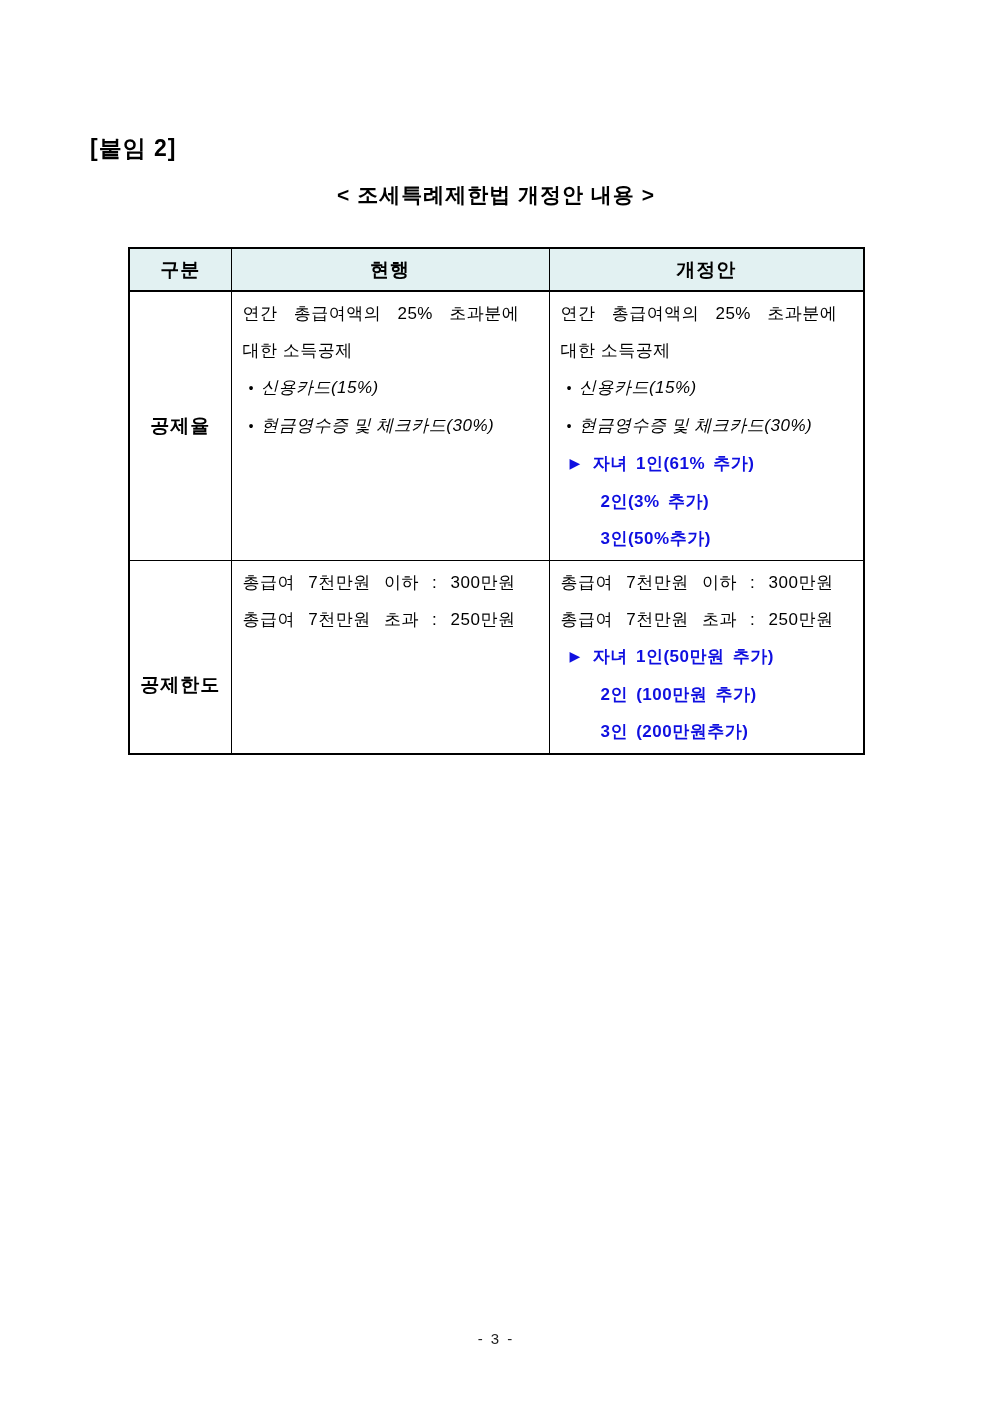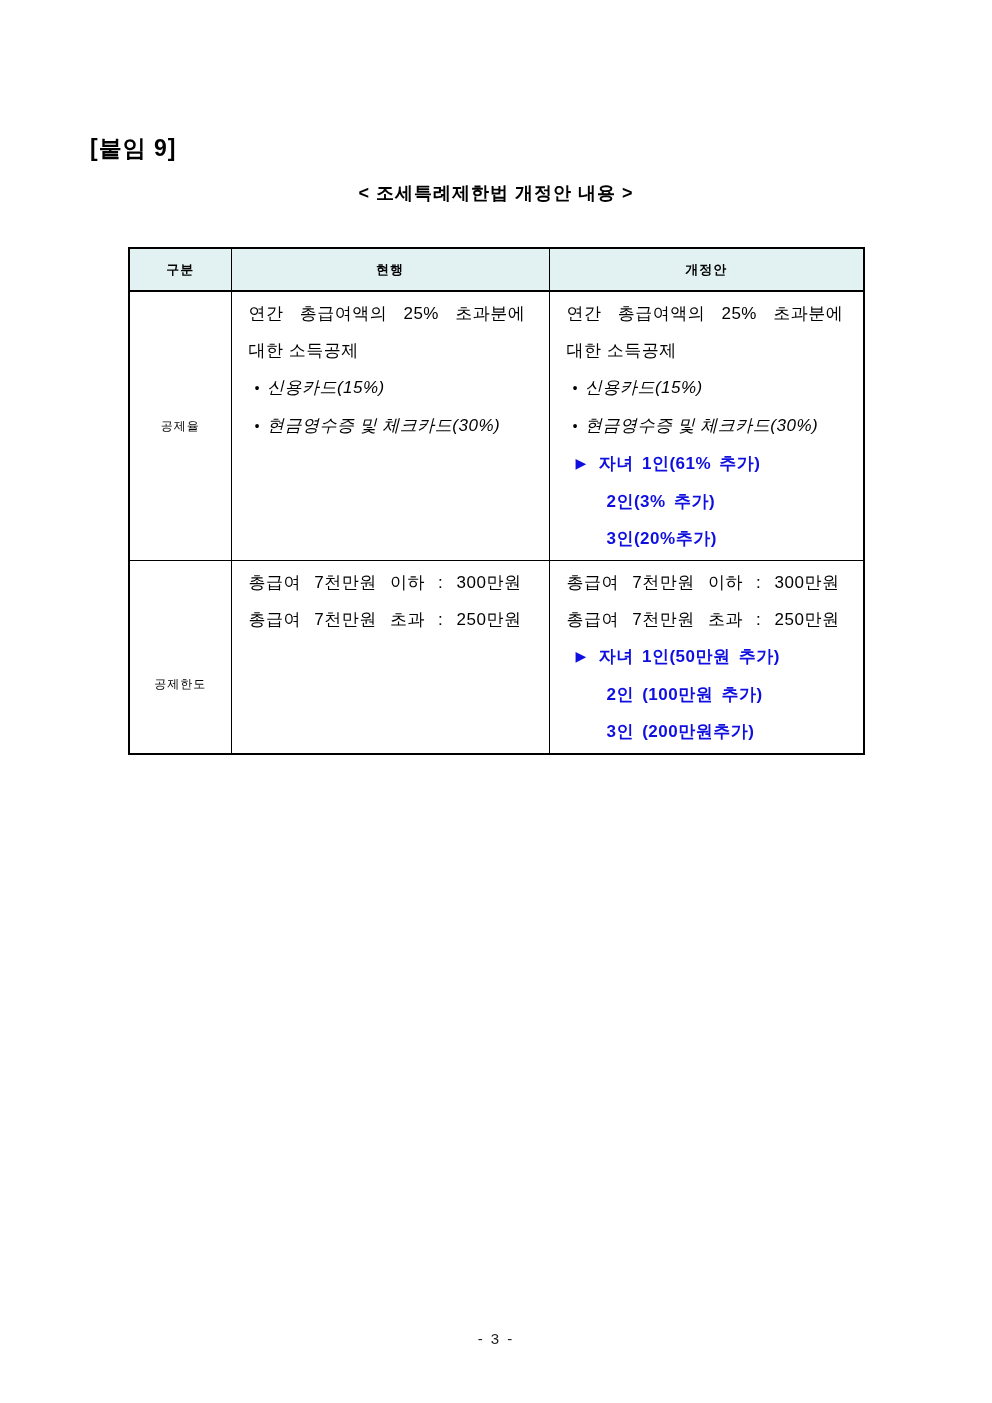--- a/index.html
+++ b/index.html
@@ -13,64 +13,64 @@
     width:992px;height:1403px;position:relative;
     font-family:"Liberation Sans","DejaVu Sans",sans-serif;
     color:var(--ink);
   }
   .attachment-label{
     position:absolute;left:90px;top:133px;
     font-size:23px;font-weight:bold;letter-spacing:1px;
   }
   .doc-title{
     position:absolute;left:0;top:181px;width:100%;
-    text-align:center;font-size:18px;font-weight:bold;letter-spacing:1px;
+    text-align:center;font-size:21px;font-weight:bold;letter-spacing:1px;
   }
   .table-wrap{position:absolute;left:128px;top:247px;}
   table{
     border-collapse:collapse;width:735px;table-layout:fixed;
     border:2px solid var(--ink);
   }
   col.c1{width:102px;} col.c2{width:318px;} col.c3{width:315px;}
   th,td{border:1px solid var(--ink);}
   thead th{
     border-bottom:2px solid var(--ink);
     background:var(--header-bg);
-    height:43px;font-size:13px;font-weight:bold;
+    height:43px;font-size:19px;font-weight:bold;
     text-align:center;vertical-align:middle;letter-spacing:1px;
   }
   tr.row-1 td{height:253px;}
   tr.row-2 td{height:180px;}
   td.category{
     text-align:center;vertical-align:middle;
-    font-weight:normal;font-size:12px;letter-spacing:1px;
+    font-weight:bold;font-size:19px;letter-spacing:1px;
   }
   td.category.offset-down{padding-top:55px;}
   td.content{
-    vertical-align:top;padding:3px 17px;
+    vertical-align:top;padding:3px 11px;
     font-size:17px;line-height:37px;letter-spacing:0.5px;
   }
   .line{white-space:nowrap;}
   .stretch{word-spacing:11px;}
   .stretch-sm{word-spacing:8px;}
   .bullet-line{padding-left:6px;font-style:italic;}
   .bullet-icon{font-size:14px;margin-right:7px;}
   .blue-line{color:var(--blue);font-weight:bold;word-spacing:3px;}
   .arrow-line{padding-left:9px;}
   .arrow-icon{font-size:14px;margin-right:12px;display:inline-block;transform:translateY(-1px);}
   .indent-line{padding-left:40px;}
   .page-footer{
     position:absolute;left:0;top:1330px;width:100%;
     text-align:center;font-size:15px;letter-spacing:2px;color:#222;
   }
 </style>
 </head>
 <body>
 
-<div class="attachment-label">[붙임 9]</div>
+<div class="attachment-label">[붙임 2]</div>
 
 <div class="doc-title">&lt; 조세특례제한법 개정안 내용 &gt;</div>
 
 <div class="table-wrap">
   <table>
     <colgroup>
         <col class="c1">
         <col class="c2">
         <col class="c3">
       </colgroup>
@@ -90,21 +90,21 @@
           <div class="line bullet-line"><span class="bullet-icon">•</span><span>신용카드(15%)</span></div>
           <div class="line bullet-line"><span class="bullet-icon">•</span><span>현금영수증 및 체크카드(30%)</span></div>
         </td>
         <td class="content">
           <div class="line stretch">연간 총급여액의 25% 초과분에</div>
           <div class="line">대한 소득공제</div>
           <div class="line bullet-line"><span class="bullet-icon">•</span><span>신용카드(15%)</span></div>
           <div class="line bullet-line"><span class="bullet-icon">•</span><span>현금영수증 및 체크카드(30%)</span></div>
           <div class="line blue-line arrow-line"><span class="arrow-icon">▶</span><span>자녀 1인(61% 추가)</span></div>
           <div class="line blue-line indent-line">2인(3% 추가)</div>
-          <div class="line blue-line indent-line">3인(20%추가)</div>
+          <div class="line blue-line indent-line">3인(50%추가)</div>
         </td>
       </tr>
       <tr class="row-2">
         <td class="category offset-down">공제한도</td>
         <td class="content">
           <div class="line stretch-sm">총급여 7천만원 이하 : 300만원</div>
           <div class="line stretch-sm">총급여 7천만원 초과 : 250만원</div>
         </td>
         <td class="content">
           <div class="line stretch-sm">총급여 7천만원 이하 : 300만원</div>

